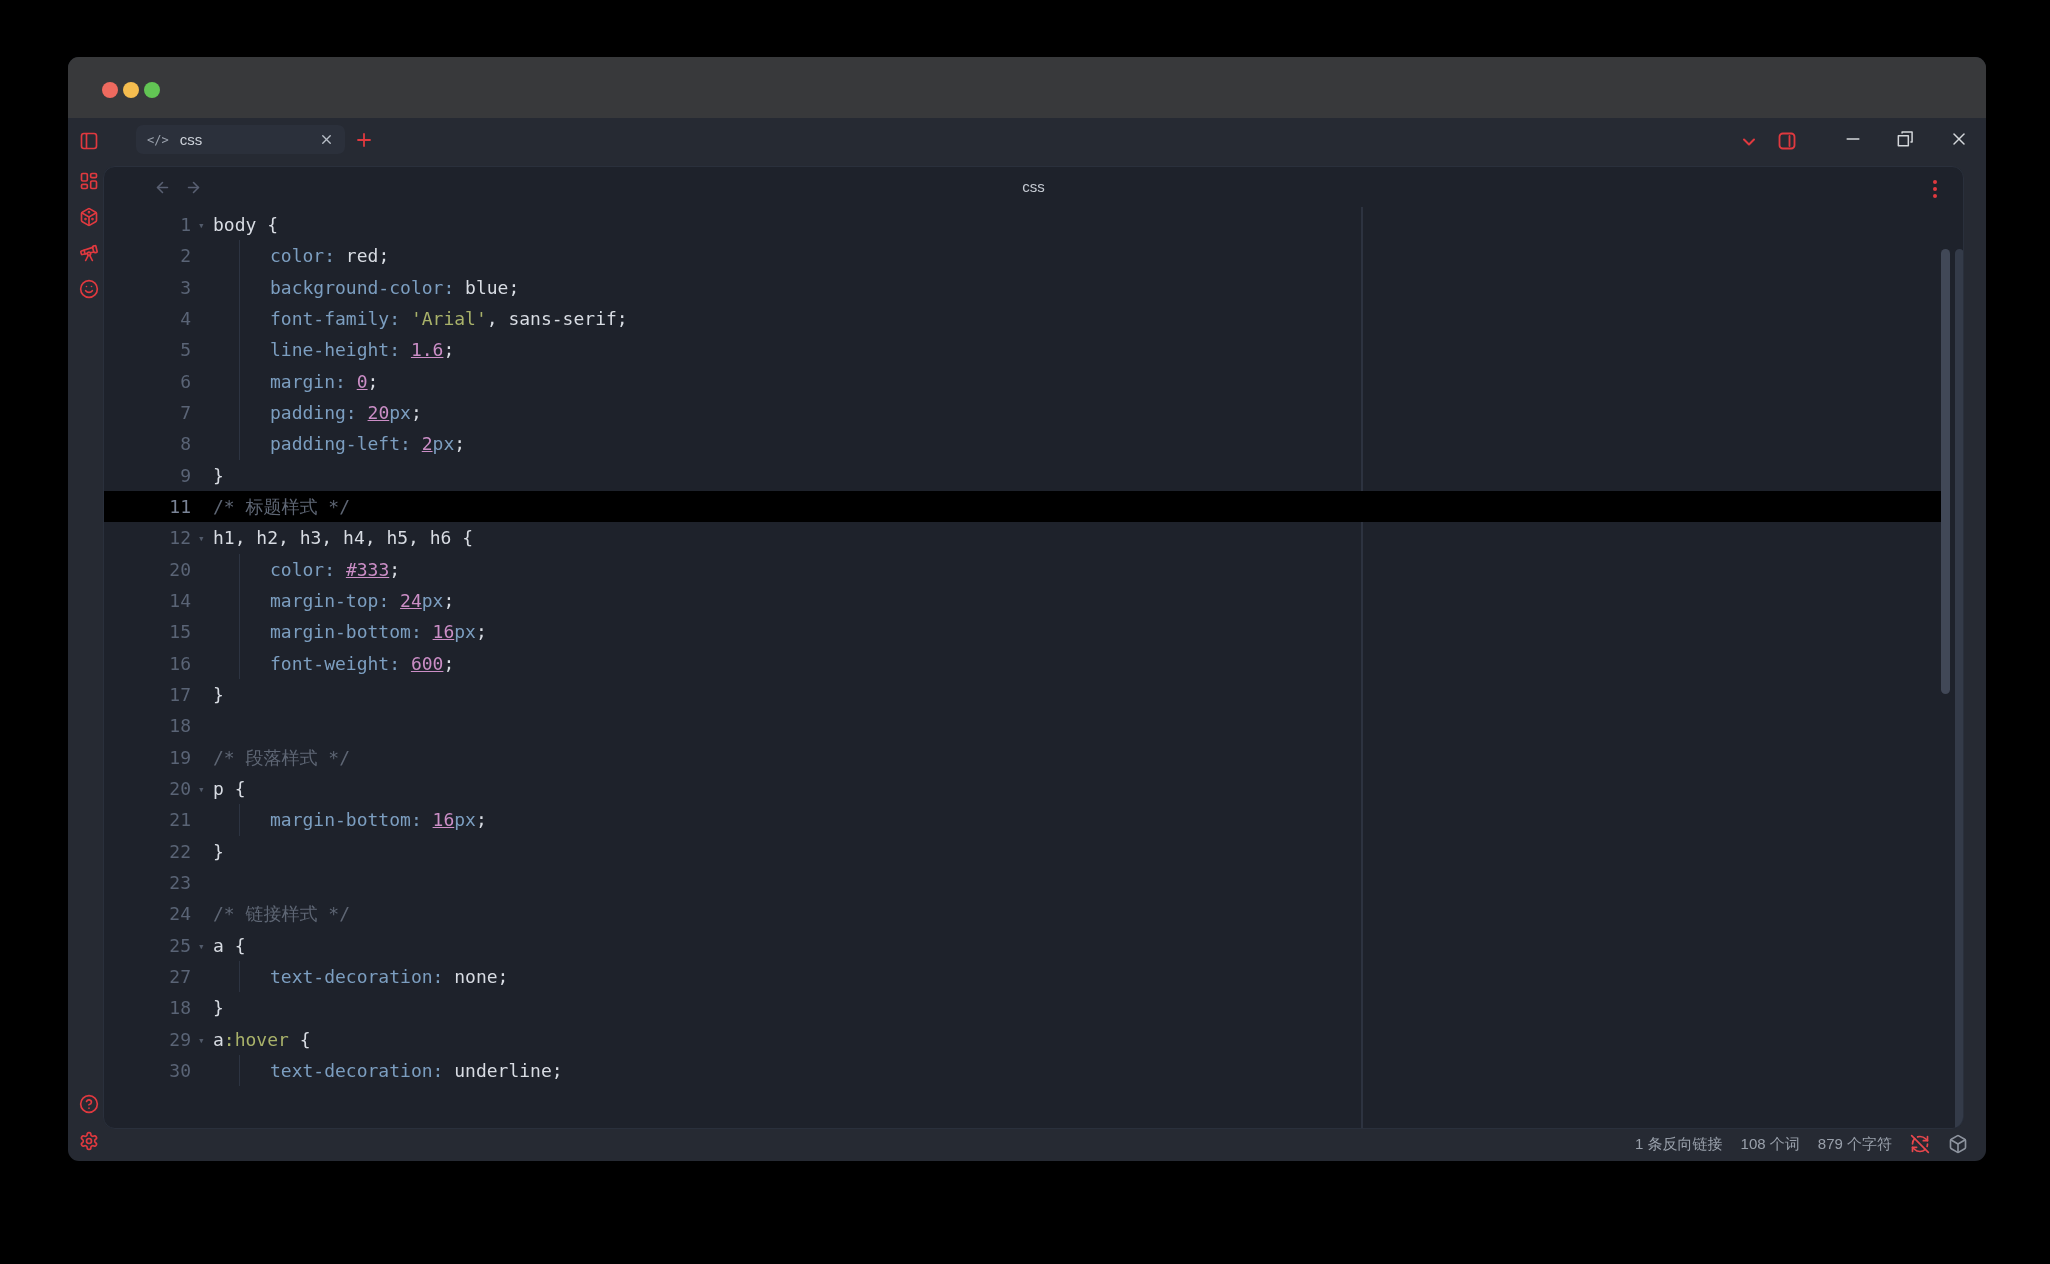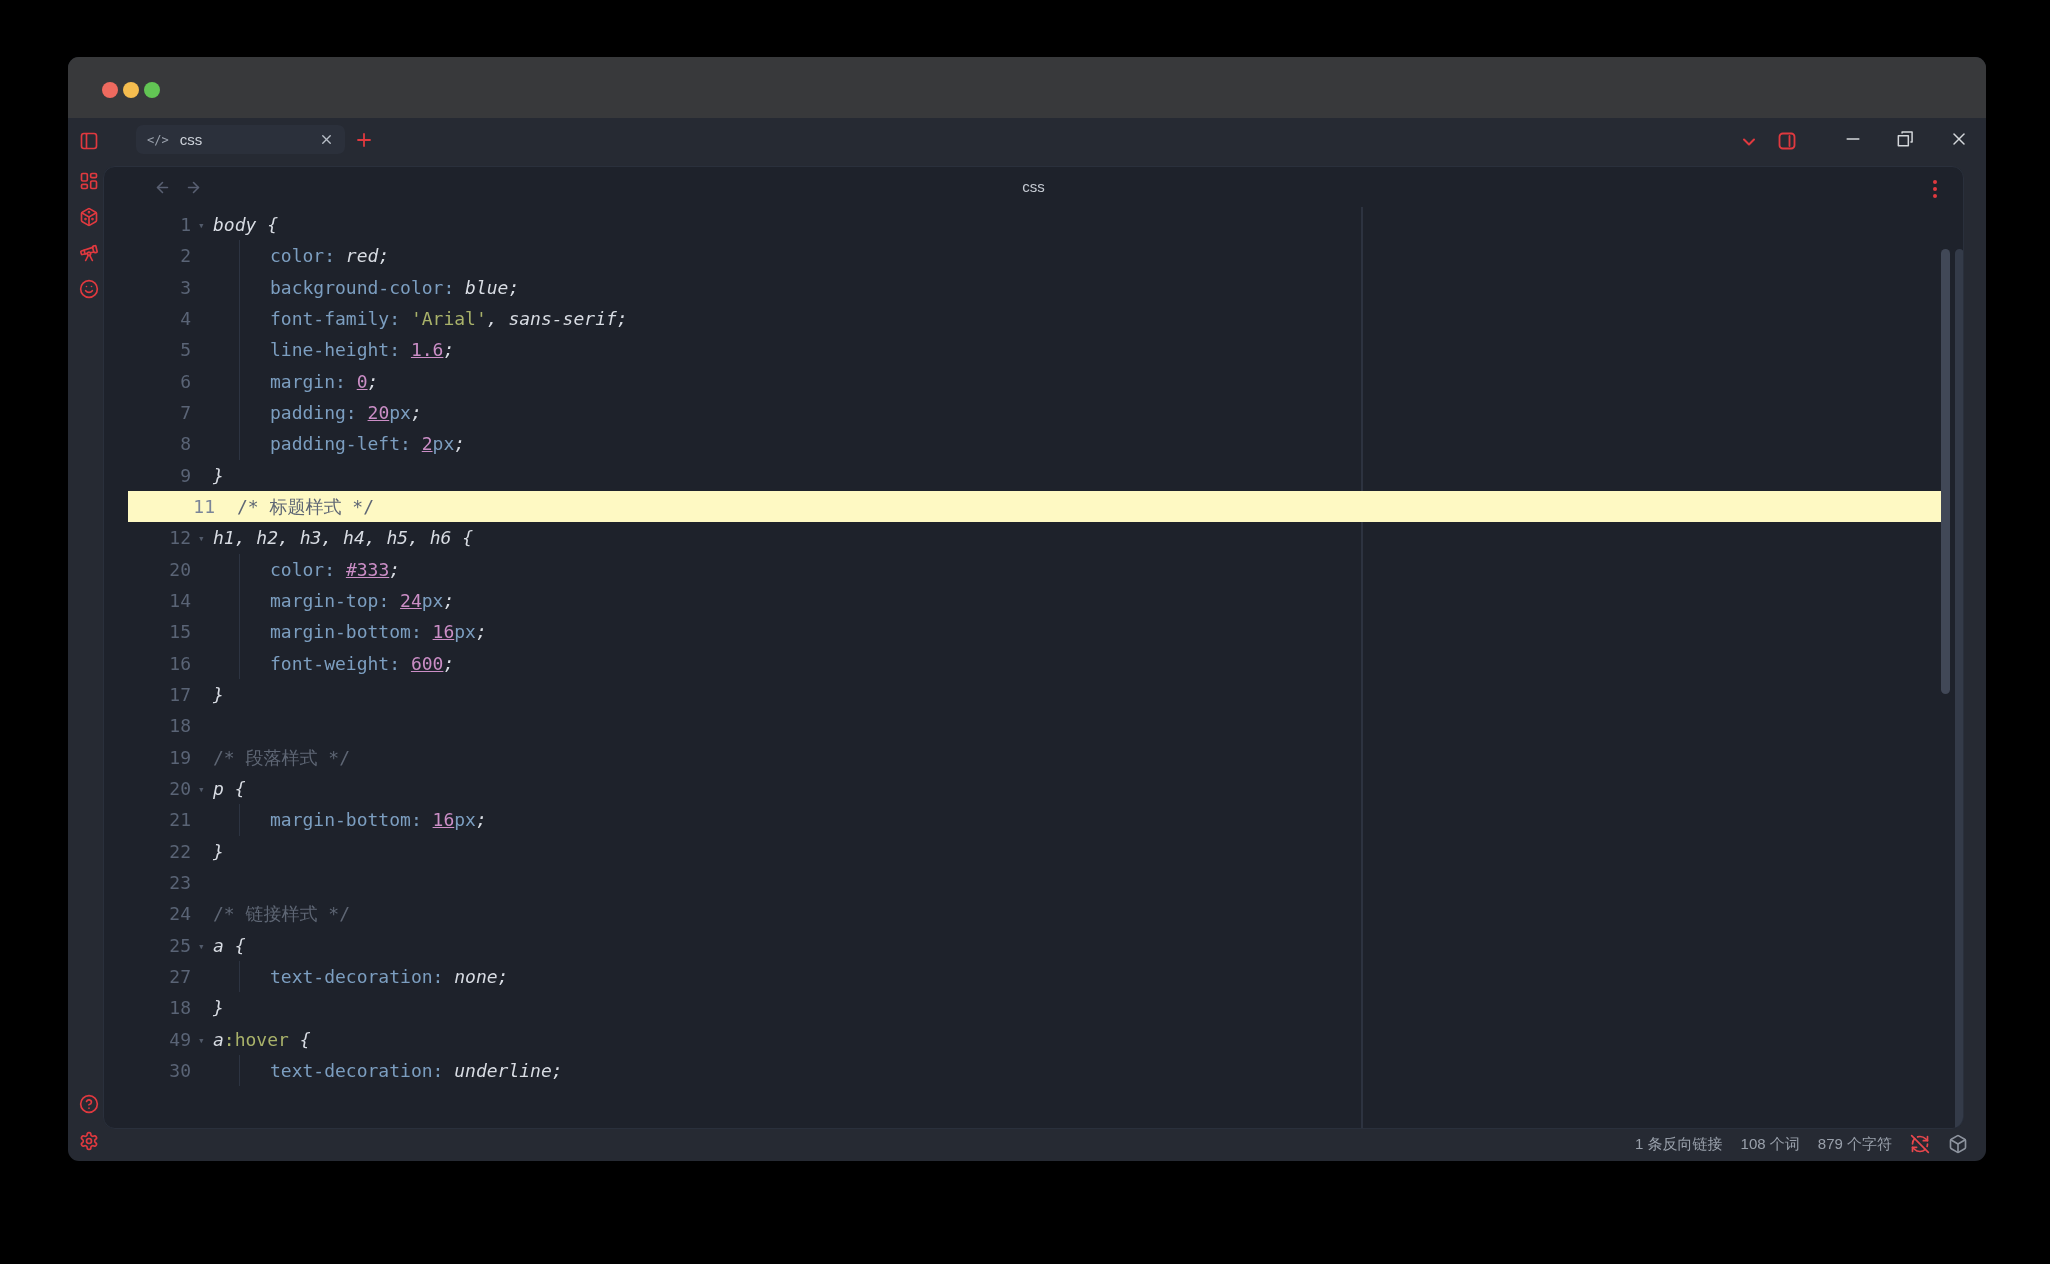--- a/index.html
+++ b/index.html
@@ -35,29 +35,29 @@
   .vh-title{position:absolute;left:0;top:0;width:100%;height:40px;line-height:40px;
     text-align:center;font-size:15px;color:#c6cbd3;}
   .vh-dots{position:absolute;right:26px;top:13px;display:flex;flex-direction:column;gap:3px;}
   .vh-dots i{width:4px;height:4px;border-radius:50%;background:#e0393f;}
   
   .code{position:absolute;left:0;top:40px;right:0;bottom:0;overflow:hidden;
     font-family:"DejaVu Sans Mono",monospace;font-size:18px;}
   .ruler{position:absolute;left:1257px;top:0;bottom:0;width:2px;background:#2d3340;}
   .rows{position:absolute;left:0;top:2px;right:20px;}
   .crow{position:relative;height:31.33px;line-height:31.33px;white-space:pre;}
-  .crow.active{background:#fef9c3;margin-left:24px;}
+  .crow.active{background:#000000;}
   .ln{position:absolute;left:0;top:0;width:87px;text-align:right;color:#5a6476;}
   .crow.active .ln{color:#7b8598;}
   .fold{position:absolute;left:94px;top:1px;width:14px;color:#525b6b;font-size:11px;}
   .iguide{position:absolute;left:135px;top:0;bottom:0;border-left:1px solid #2d3442;}
   .ctext{position:absolute;left:109px;top:0;right:0;}
   .ind1 .ctext{padding-left:57px;}
   .tk-prop,.tk-colon,.tk-unit{color:#7c9ec0;}
-  .tk-plain{color:#d8dce3;font-style:italic;}
+  .tk-plain{color:#d8dce3;}
   .tk-str,.tk-pseudo{color:#a9b26a;}
   .tk-num{color:#cb8ec6;text-decoration:underline;}
   .tk-comment{color:#5e6674;}
   .scroll-track{position:absolute;left:1851px;top:42px;width:9px;height:918px;border-radius:5px;background:#343b49;}
   .scroll-thumb{position:absolute;left:1837px;top:42px;width:9px;height:445px;border-radius:5px;background:#414857;}
   
   .statusbar{position:absolute;right:18px;bottom:4px;height:26px;display:flex;align-items:center;
     gap:18px;font-size:15px;color:#99a0ab;}
   .sb-ic{width:20px;height:20px;}
   .sync{color:#e8474d;} .cube{color:#8d939e;}
@@ -212,21 +212,21 @@
           <div class="crow"><div class="ln">18</div><div class="ctext"></div></div>
           <div class="crow"><div class="ln">19</div><div class="ctext"><span class="tk-comment">/* 段落样式 */</span></div></div>
           <div class="crow"><div class="ln">20</div><div class="fold">▾</div><div class="ctext"><span class="tk-plain">p {</span></div></div>
           <div class="crow ind1"><div class="ln">21</div><span class="iguide"></span><div class="ctext"><span class="tk-prop">margin-bottom</span><span class="tk-colon">:</span><span class="tk-plain"> </span><span class="tk-num">16</span><span class="tk-unit">px</span><span class="tk-plain">;</span></div></div>
           <div class="crow"><div class="ln">22</div><div class="ctext"><span class="tk-plain">}</span></div></div>
           <div class="crow"><div class="ln">23</div><div class="ctext"></div></div>
           <div class="crow"><div class="ln">24</div><div class="ctext"><span class="tk-comment">/* 链接样式 */</span></div></div>
           <div class="crow"><div class="ln">25</div><div class="fold">▾</div><div class="ctext"><span class="tk-plain">a {</span></div></div>
           <div class="crow ind1"><div class="ln">27</div><span class="iguide"></span><div class="ctext"><span class="tk-prop">text-decoration</span><span class="tk-colon">:</span><span class="tk-plain"> none;</span></div></div>
           <div class="crow"><div class="ln">18</div><div class="ctext"><span class="tk-plain">}</span></div></div>
-          <div class="crow"><div class="ln">49</div><div class="fold">▾</div><div class="ctext"><span class="tk-plain">a</span><span class="tk-pseudo">:hover</span><span class="tk-plain"> {</span></div></div>
+          <div class="crow"><div class="ln">29</div><div class="fold">▾</div><div class="ctext"><span class="tk-plain">a</span><span class="tk-pseudo">:hover</span><span class="tk-plain"> {</span></div></div>
           <div class="crow ind1"><div class="ln">30</div><span class="iguide"></span><div class="ctext"><span class="tk-prop">text-decoration</span><span class="tk-colon">:</span><span class="tk-plain"> underline;</span></div></div>
         </div>
       <div class="scroll-thumb"></div>
       <div class="scroll-track"></div>
     </div>
   </div>
 
   <div class="statusbar">
     <span>1 条反向链接</span>
     <span>108 个词</span>

